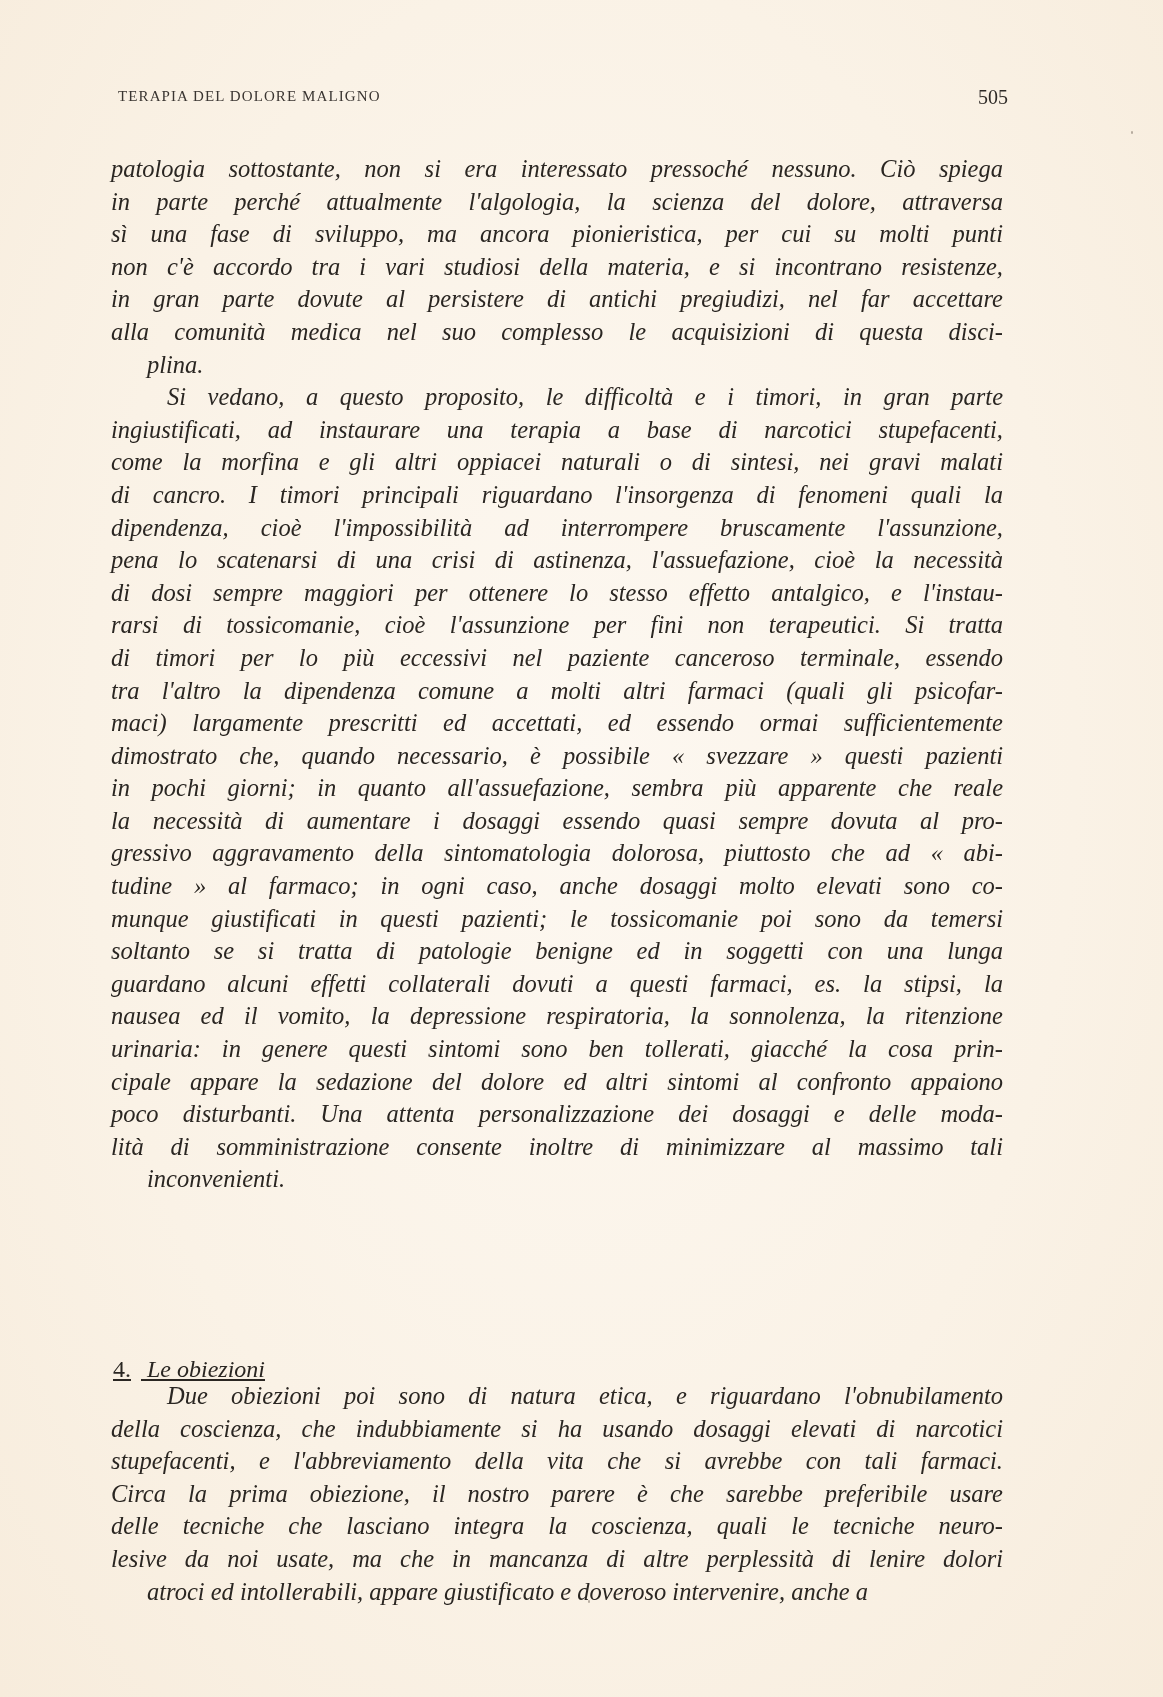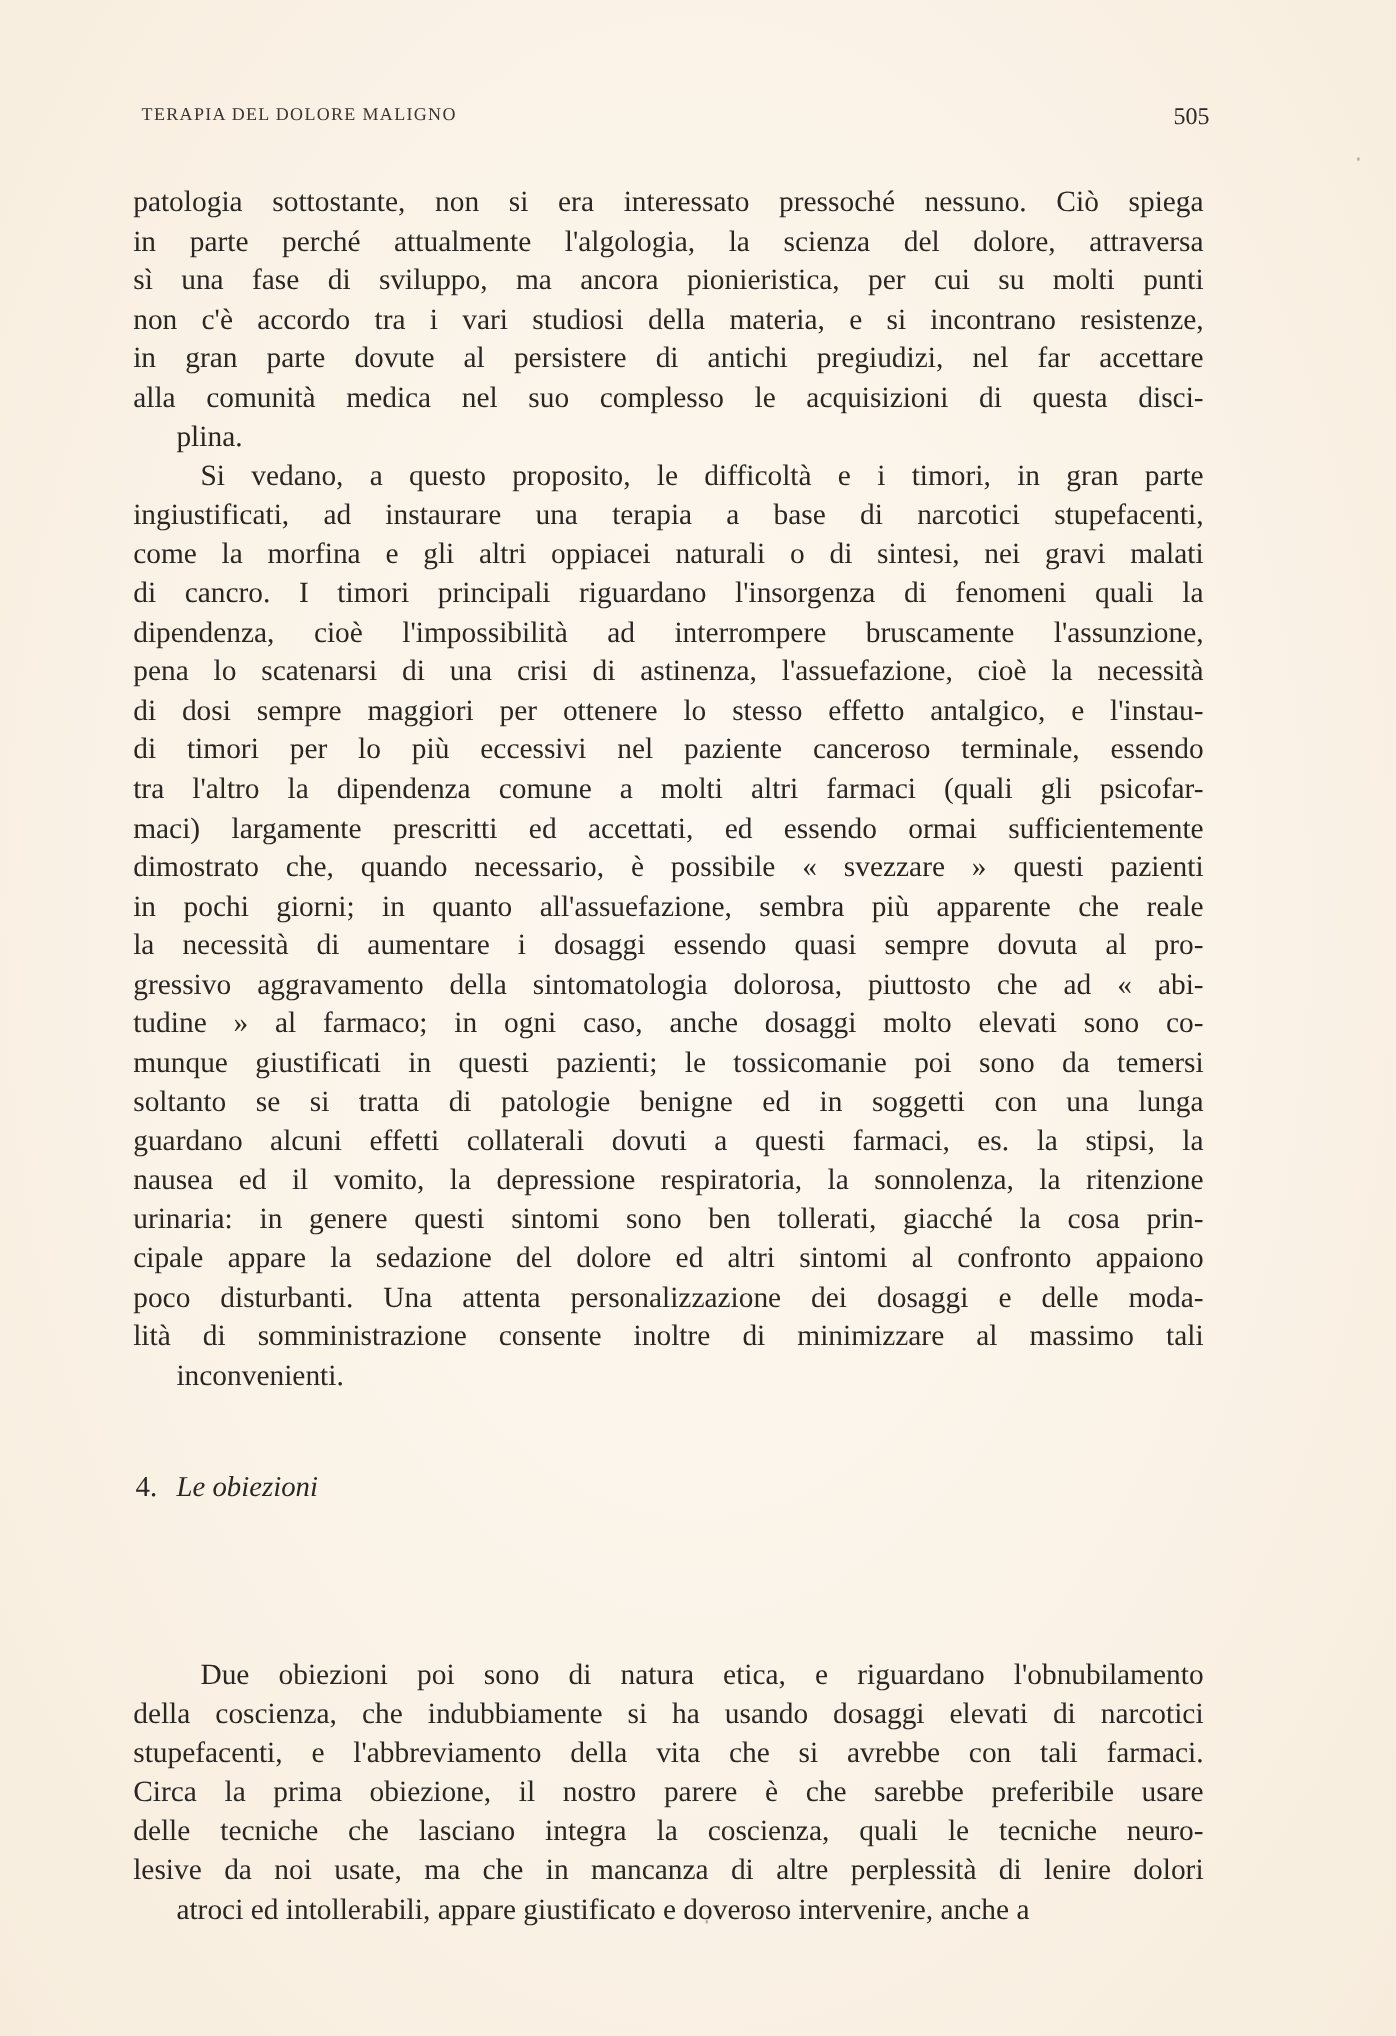--- a/index.html
+++ b/index.html
@@ -54,35 +54,37 @@
     }
     .line {
       display: block;
       height: 32.6px;
       line-height: 32.6px;
       font-size: 24.5px;
       white-space: nowrap;
       text-align: justify;
       text-align-last: justify;
       transform-origin: left center;
+      font-style: italic;
     }
     .line.last {
       text-align-last: left;
       margin-left: 36px;
     }
     .line.indent {
       padding-left: 56px;
     }
     .section-heading {
       position: absolute;
       left: 113px;
-      top: 1224px;
+      top: 1353px;
       font-size: 24px;
       height: 32px;
       line-height: 32px;
+      text-decoration: underline;
     }
     .section-heading .num {
       margin-right: 10px;
     }
     .section-heading .title {
       font-style: italic;
     }
     .body-text-2 {
       position: absolute;
       left: 111px;
@@ -116,20 +118,21 @@
       <span class="line">in gran parte dovute al persistere di antichi pregiudizi, nel far accettare</span>
       <span class="line">alla comunità medica nel suo complesso le acquisizioni di questa disci-</span>
       <span class="line last">plina.</span>
       <span class="line indent">Si vedano, a questo proposito, le difficoltà e i timori, in gran parte</span>
       <span class="line">ingiustificati, ad instaurare una terapia a base di narcotici stupefacenti,</span>
       <span class="line">come la morfina e gli altri oppiacei naturali o di sintesi, nei gravi malati</span>
       <span class="line">di cancro. I timori principali riguardano l'insorgenza di fenomeni quali la</span>
       <span class="line">dipendenza, cioè l'impossibilità ad interrompere bruscamente l'assunzione,</span>
       <span class="line">pena lo scatenarsi di una crisi di astinenza, l'assuefazione, cioè la necessità</span>
       <span class="line">di dosi sempre maggiori per ottenere lo stesso effetto antalgico, e l'instau-</span>
+      <span class="line">rarsi di tossicomanie, cioè l'assunzione per fini non terapeutici. Si tratta</span>
       <span class="line">di timori per lo più eccessivi nel paziente canceroso terminale, essendo</span>
       <span class="line">tra l'altro la dipendenza comune a molti altri farmaci (quali gli psicofar-</span>
       <span class="line">maci) largamente prescritti ed accettati, ed essendo ormai sufficientemente</span>
       <span class="line">dimostrato che, quando necessario, è possibile « svezzare » questi pazienti</span>
       <span class="line">in pochi giorni; in quanto all'assuefazione, sembra più apparente che reale</span>
       <span class="line">la necessità di aumentare i dosaggi essendo quasi sempre dovuta al pro-</span>
       <span class="line">gressivo aggravamento della sintomatologia dolorosa, piuttosto che ad « abi-</span>
       <span class="line">tudine » al farmaco; in ogni caso, anche dosaggi molto elevati sono co-</span>
       <span class="line">munque giustificati in questi pazienti; le tossicomanie poi sono da temersi</span>
       <span class="line">soltanto se si tratta di patologie benigne ed in soggetti con una lunga</span>

